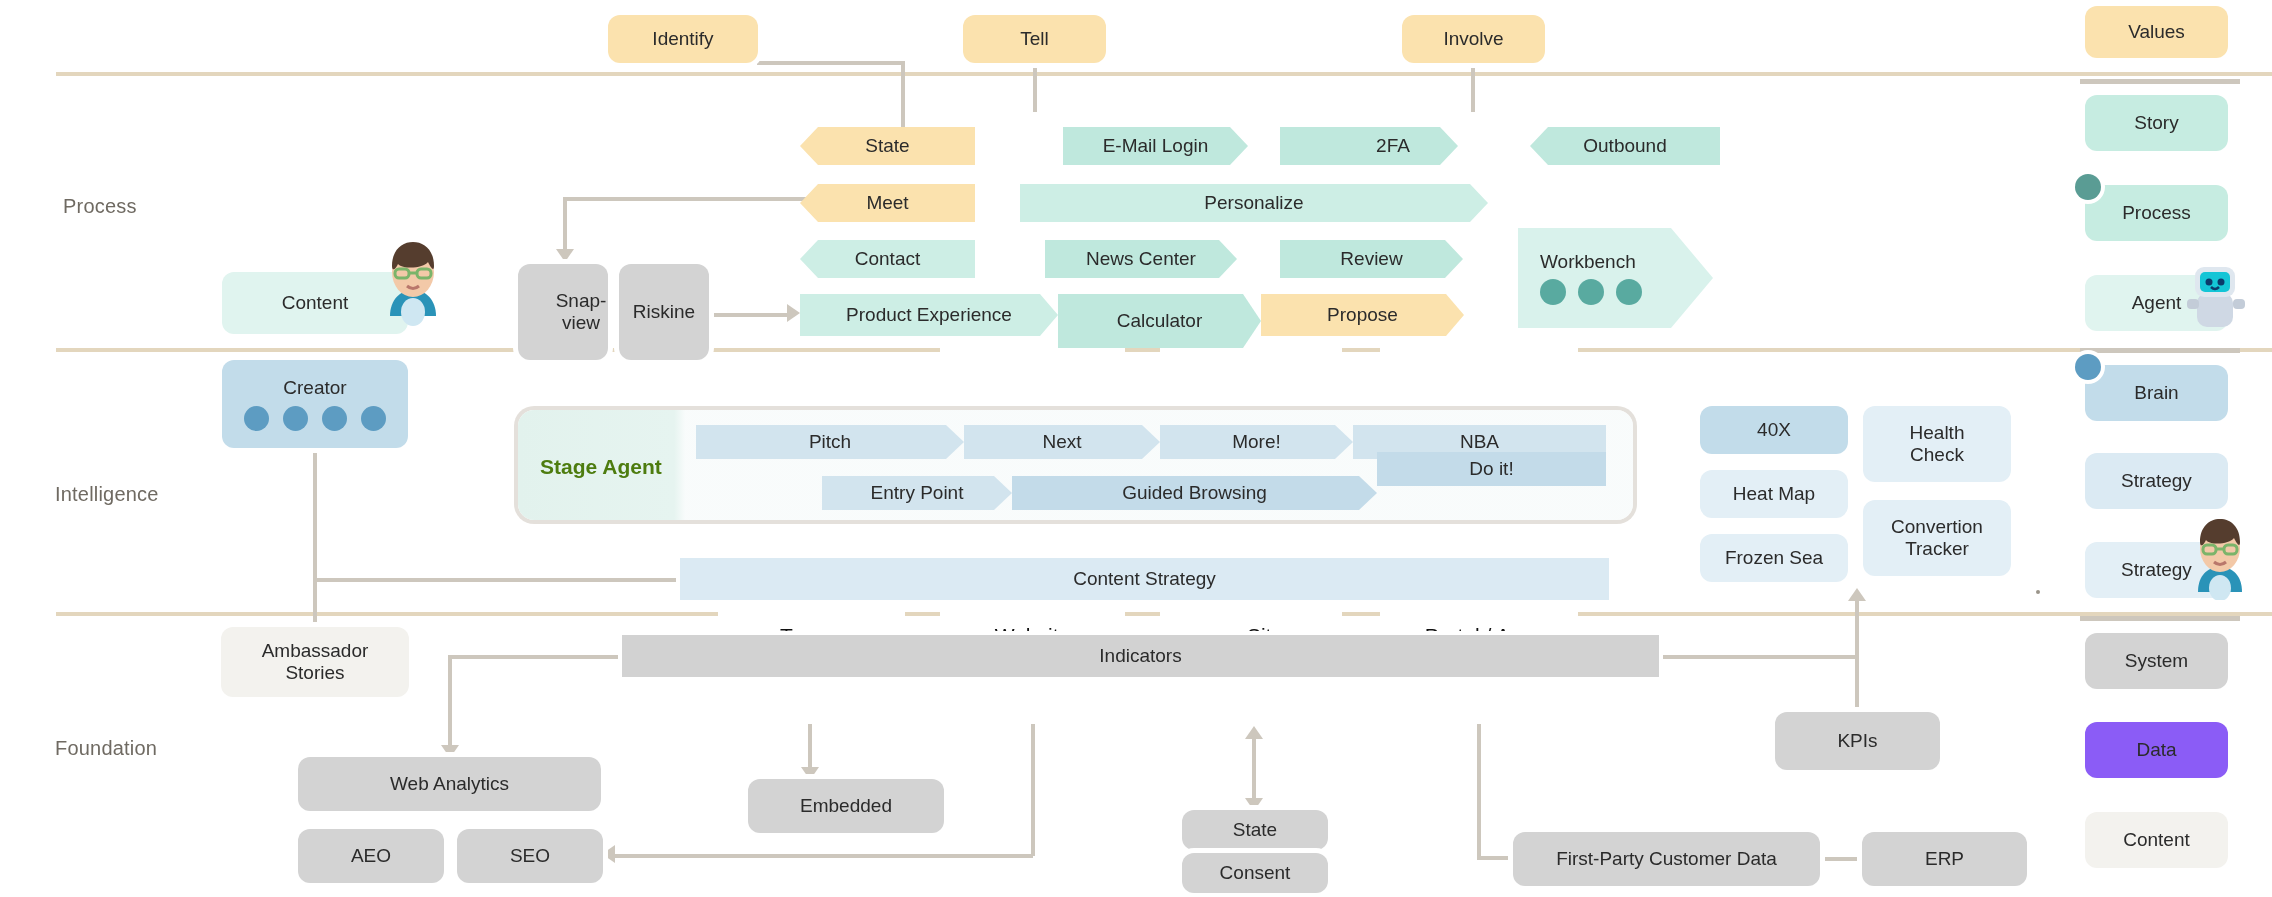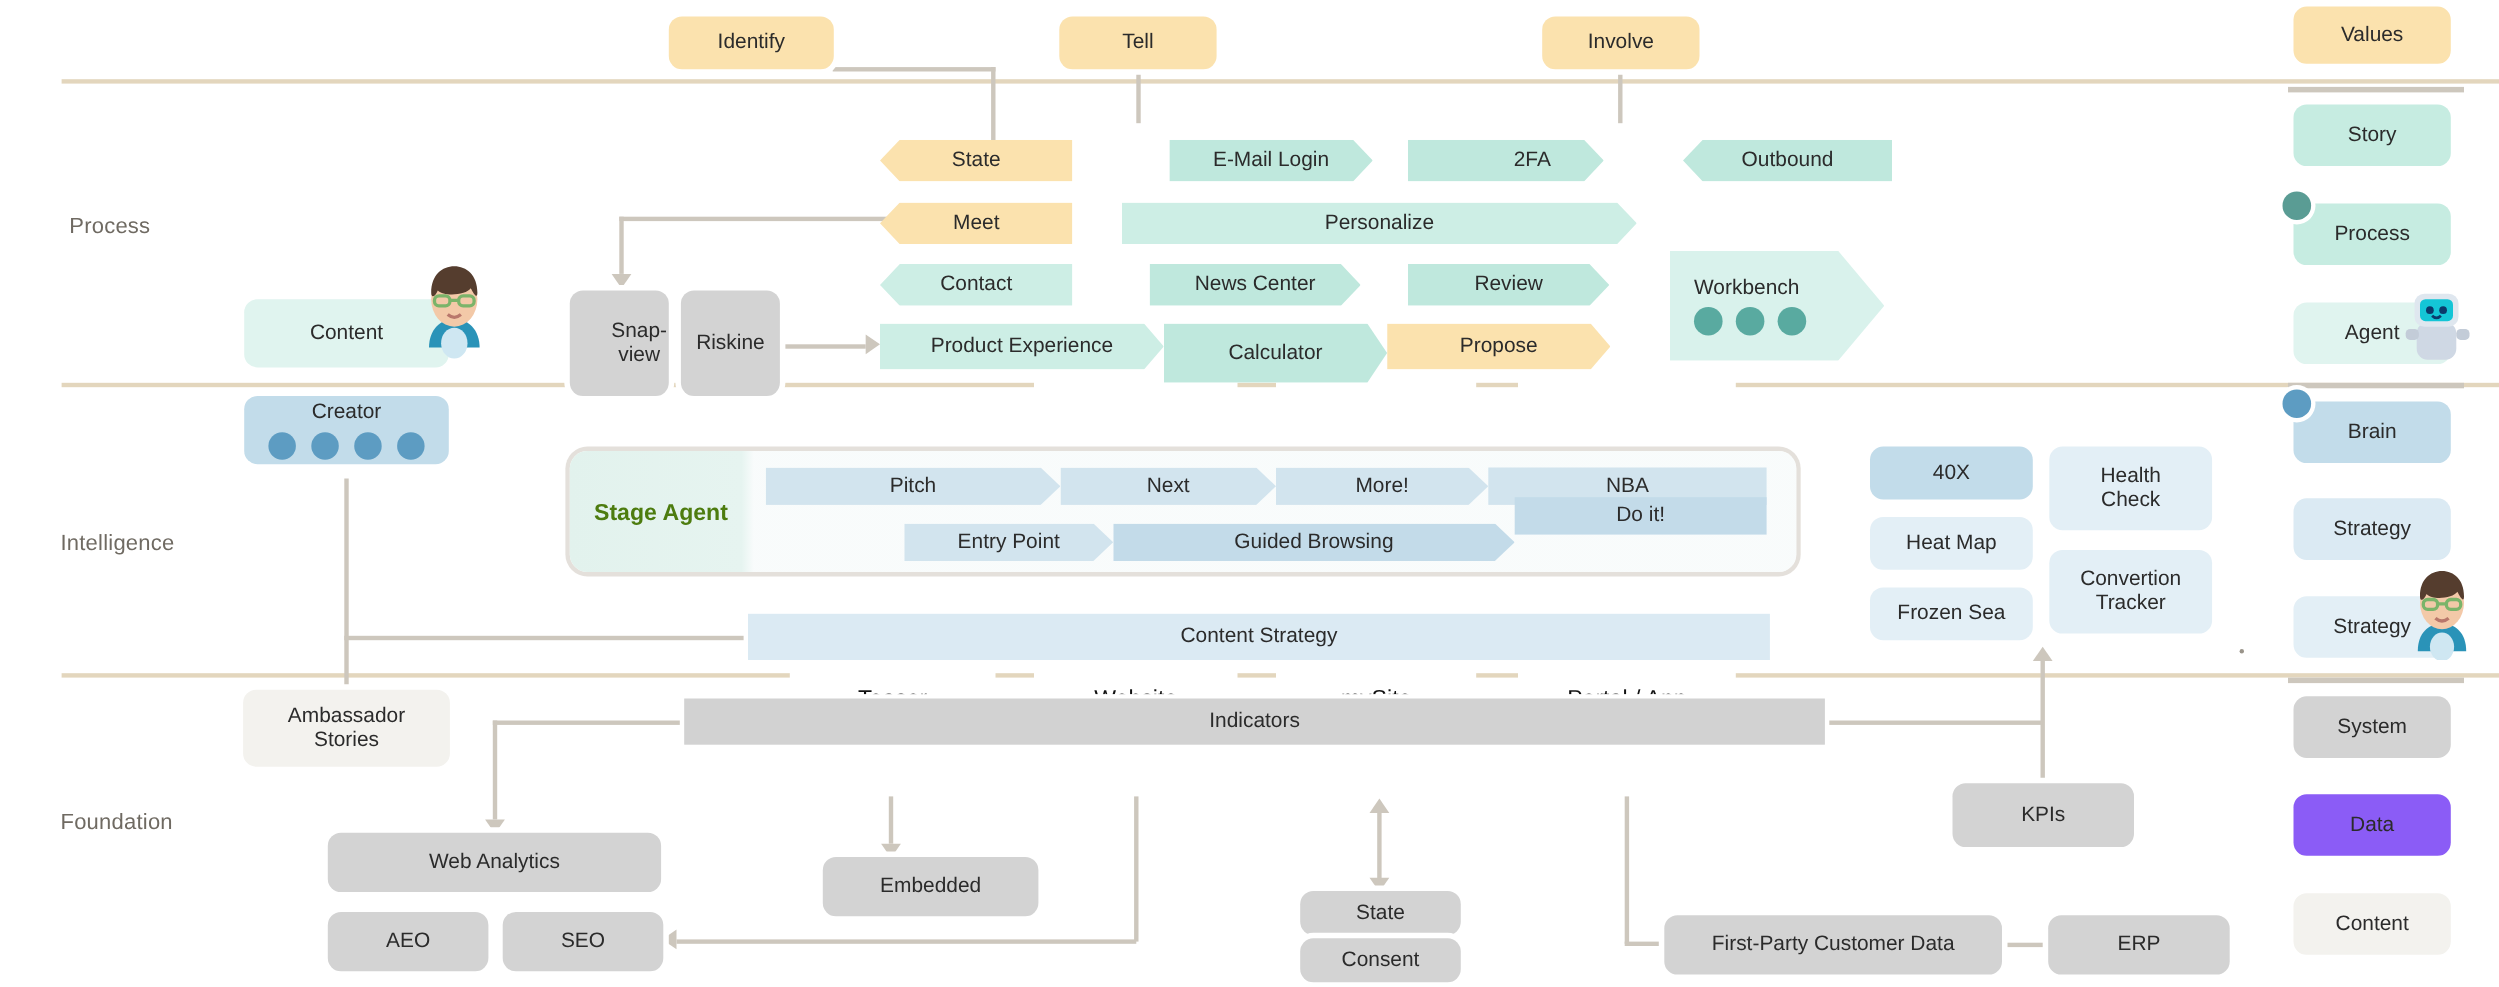--- a/index.html
+++ b/index.html
@@ -151,21 +151,21 @@
           <path d="M22 36c0-16 10-24 21-24s21 8 21 24c0 6-3 2-6-4-4 6-24 8-30 2-2 5-6 8-6 2z" fill="#553d2e"></path>
           <rect x="25" y="39" width="14" height="9" rx="4" fill="none" stroke="#7bb46a" stroke-width="3"></rect>
           <rect x="47" y="39" width="14" height="9" rx="4" fill="none" stroke="#7bb46a" stroke-width="3"></rect>
           <line x1="39" y1="43" x2="47" y2="43" stroke="#7bb46a" stroke-width="3"></line>
           <path d="M37 56q6 5 12 0" stroke="#b9776b" stroke-width="3" fill="none"></path>
         </svg></div>
       <div class="node n-gray" style="left: 518px; top: 264px; width: 90px; height: 96px; padding-left: 44px;">Snap-<br>view</div>
       <div class="node n-gray" style="left: 619px; top: 264px; width: 90px; height: 96px;">Riskine</div>
     </div>
   <div id="creator-box">
-      <div class="node n-blue stacked" style="left: 222px; top: 360px; width: 186px; height: 62px; text-align: center;">
+      <div class="node n-blue stacked" style="left: 222px; top: 360px; width: 186px; height: 88px; text-align: center;">
         <div>Creator</div>
         <div class="cr-dots">
           <div class="cr-dot"></div>
           <div class="cr-dot"></div>
           <div class="cr-dot"></div>
           <div class="cr-dot"></div>
         </div>
       </div>
     </div>
   <div id="ambassador-box">

